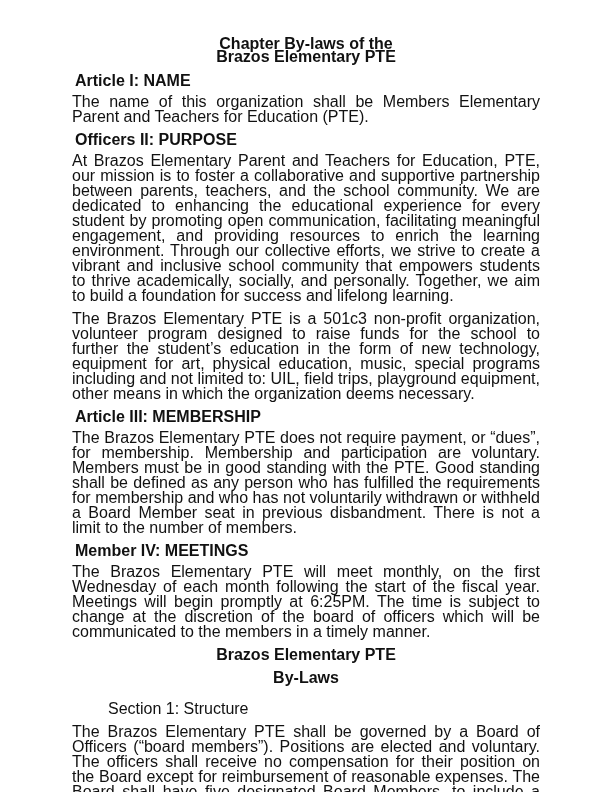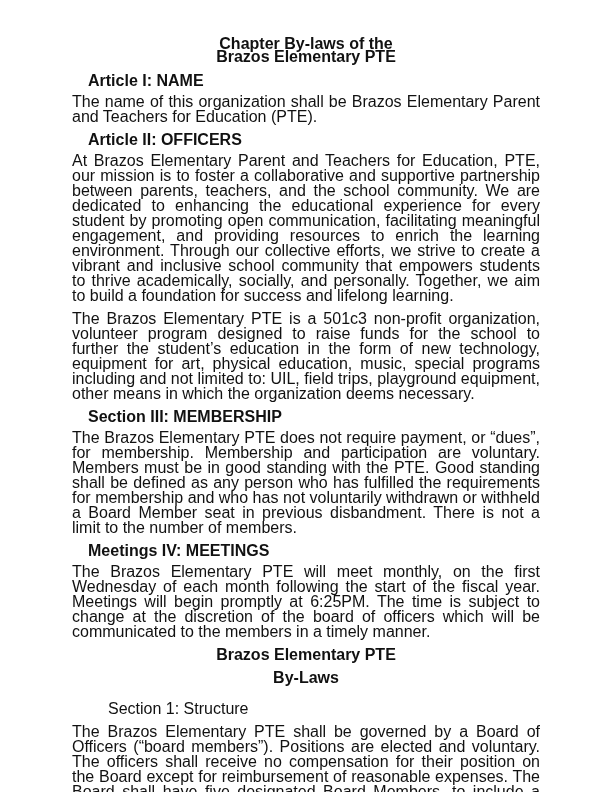--- a/index.html
+++ b/index.html
@@ -3,46 +3,46 @@
 <meta charset="utf-8">
 <style>
   html, body { margin: 0; padding: 0; background: #ffffff; }
   body { width: 612px; height: 792px; overflow: hidden; position: relative; }
   .page {
     position: absolute; left: 72px; top: 37px; width: 468px;
     font-family: "Liberation Sans", sans-serif; font-size: 16px; color: #111;
     line-height: 15px;
   }
   .title { text-align: center; font-weight: bold; line-height: 13px; margin: 0 0 10px 0; }
-  .heading { font-weight: bold; margin: 0 0 6px 16px; }
+  .heading { font-weight: bold; margin: 0 0 6px 3px; }
   .center-heading { text-align: center; font-weight: bold; margin: 0 0 8px 0; }
   p { margin: 0 0 8px 0; text-align: justify; }
   p.last { text-align-last: left; }
   .section { margin: 16px 0 8px 36px; }
 </style>
 </head>
 <body>
 
 <div class="page">
   <div class="title">
     <div>Chapter By-laws of the</div>
     <div>Brazos Elementary PTE</div>
   </div>
 
   <div class="heading">Article I: NAME</div>
-  <p class="last">The name of this organization shall be Brazos Elementary Parent and Teachers for Education (PTE).</p>
+  <p class="last">The name of this organization shall be Members Elementary Parent and Teachers for Education (PTE).</p>
 
-  <div class="heading">Article II: OFFICERS</div>
+  <div class="heading">Officers II: PURPOSE</div>
   <p>At Brazos Elementary Parent and Teachers for Education, PTE, our mission is to foster a collaborative and supportive partnership between parents, teachers, and the school community. We are dedicated to enhancing the educational experience for every student by promoting open communication, facilitating meaningful engagement, and providing resources to enrich the learning environment. Through our collective efforts, we strive to create a vibrant and inclusive school community that empowers students to thrive academically, socially, and personally. Together, we aim to build a foundation for success and lifelong learning.</p>
   <p>The Brazos Elementary PTE is a 501c3 non-profit organization, volunteer program designed to raise funds for the school to further the student’s education in the form of new technology, equipment for art, physical education, music, special programs including and not limited to: UIL, field trips, playground equipment, other means in which the organization deems necessary.</p>
 
-  <div class="heading">Section III: MEMBERSHIP</div>
+  <div class="heading">Article III: MEMBERSHIP</div>
   <p>The Brazos Elementary PTE does not require payment, or “dues”, for membership. Membership and participation are voluntary. Members must be in good standing with the PTE. Good standing shall be defined as any person who has fulfilled the requirements for membership and who has not voluntarily withdrawn or withheld a Board Member seat in previous disbandment.  There is not a limit to the number of members.</p>
 
-  <div class="heading">Meetings IV: MEETINGS</div>
+  <div class="heading">Member IV: MEETINGS</div>
   <p>The Brazos Elementary PTE will meet monthly, on the first Wednesday of each month following the start of the fiscal year. Meetings will begin promptly at 6:25PM. The time is subject to change at the discretion of the board of officers which will be communicated to the members in a timely manner.</p>
 
   <div class="center-heading">Brazos Elementary PTE</div>
   <div class="center-heading">By-Laws</div>
 
   <div class="section">Section 1: Structure</div>
   <p>The Brazos Elementary PTE shall be governed by a Board of Officers (“board members”). Positions are elected and voluntary. The officers shall receive no compensation for their position on the Board except for reimbursement of reasonable expenses. The Board shall have five designated Board Members, to include a President, Vice President, Secretary, Treasurer, and Hospitality. Additional officer positions following the five aforementioned seats, shall be decided upon and voted into place by the existing Board Members as they deem fit. An additional faculty/teacher liaison, consisting of</p>
 </div>
 
 </body></html>

